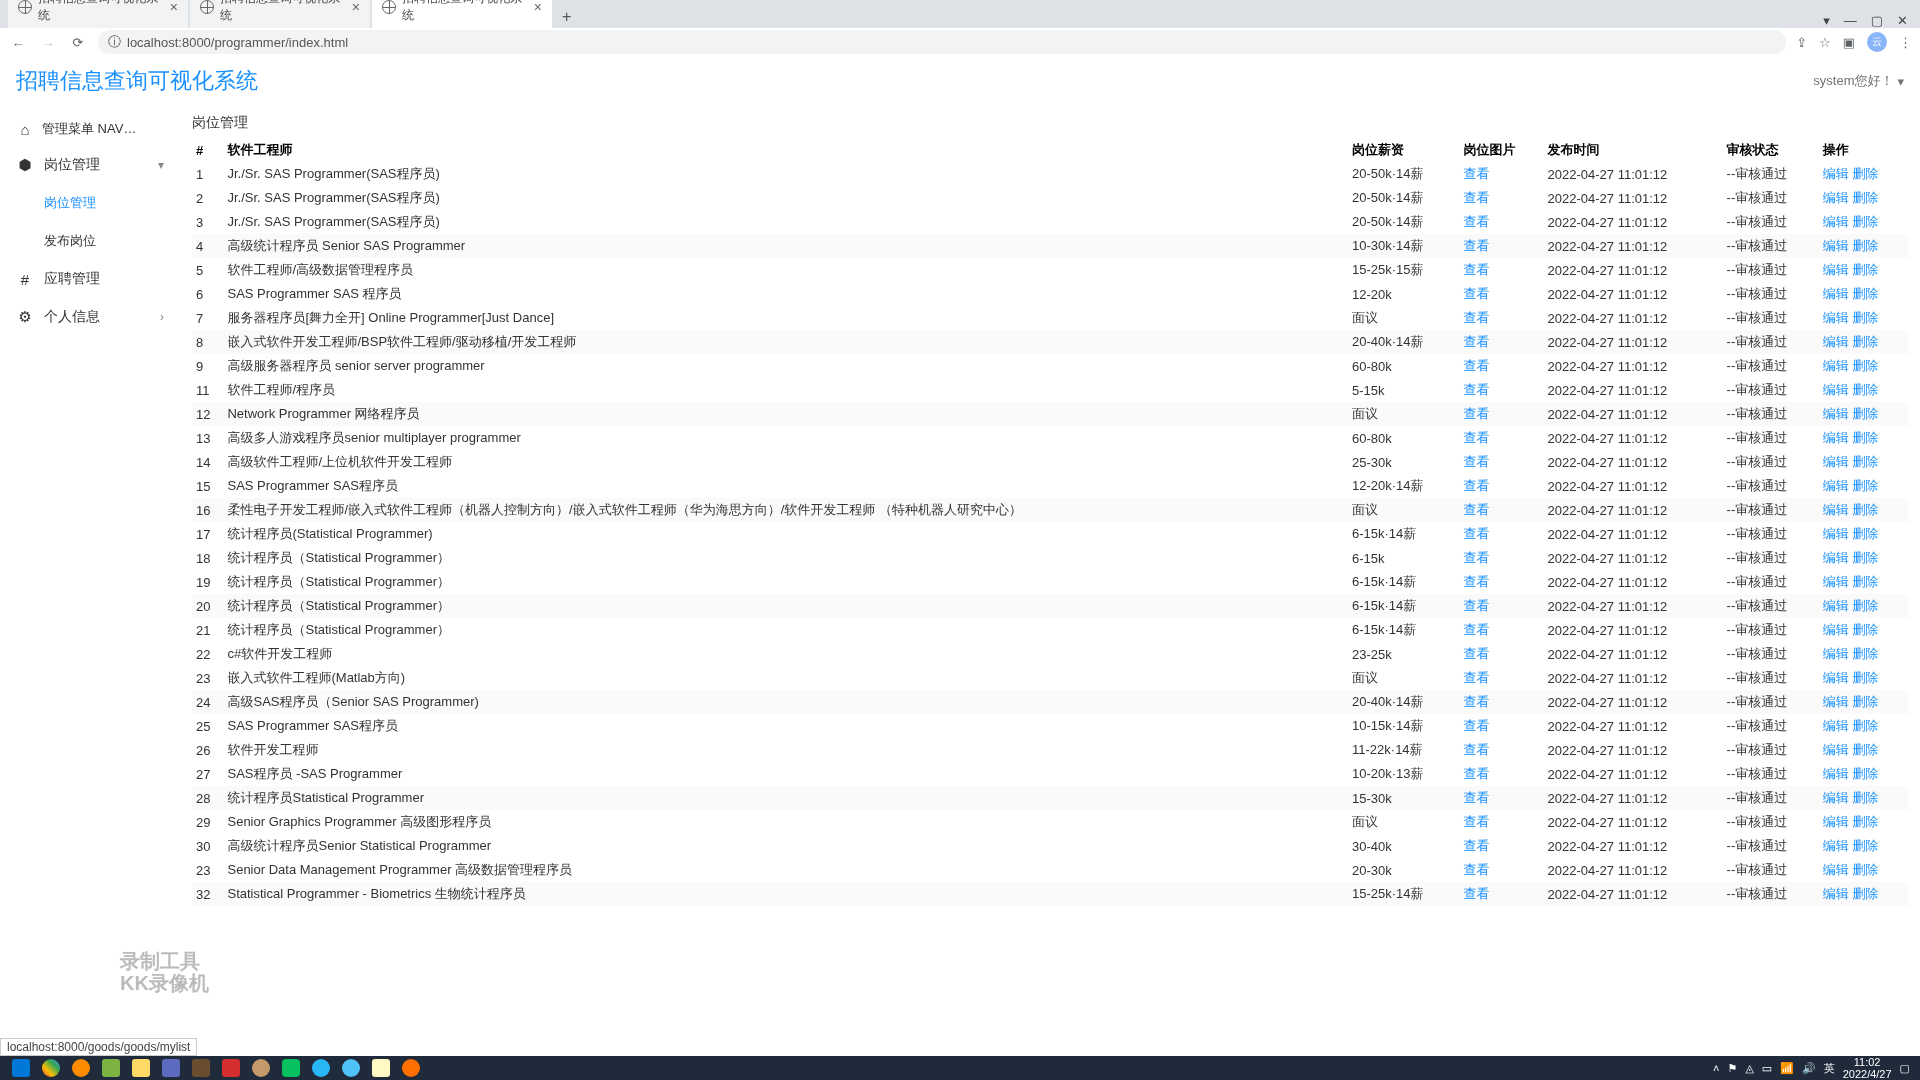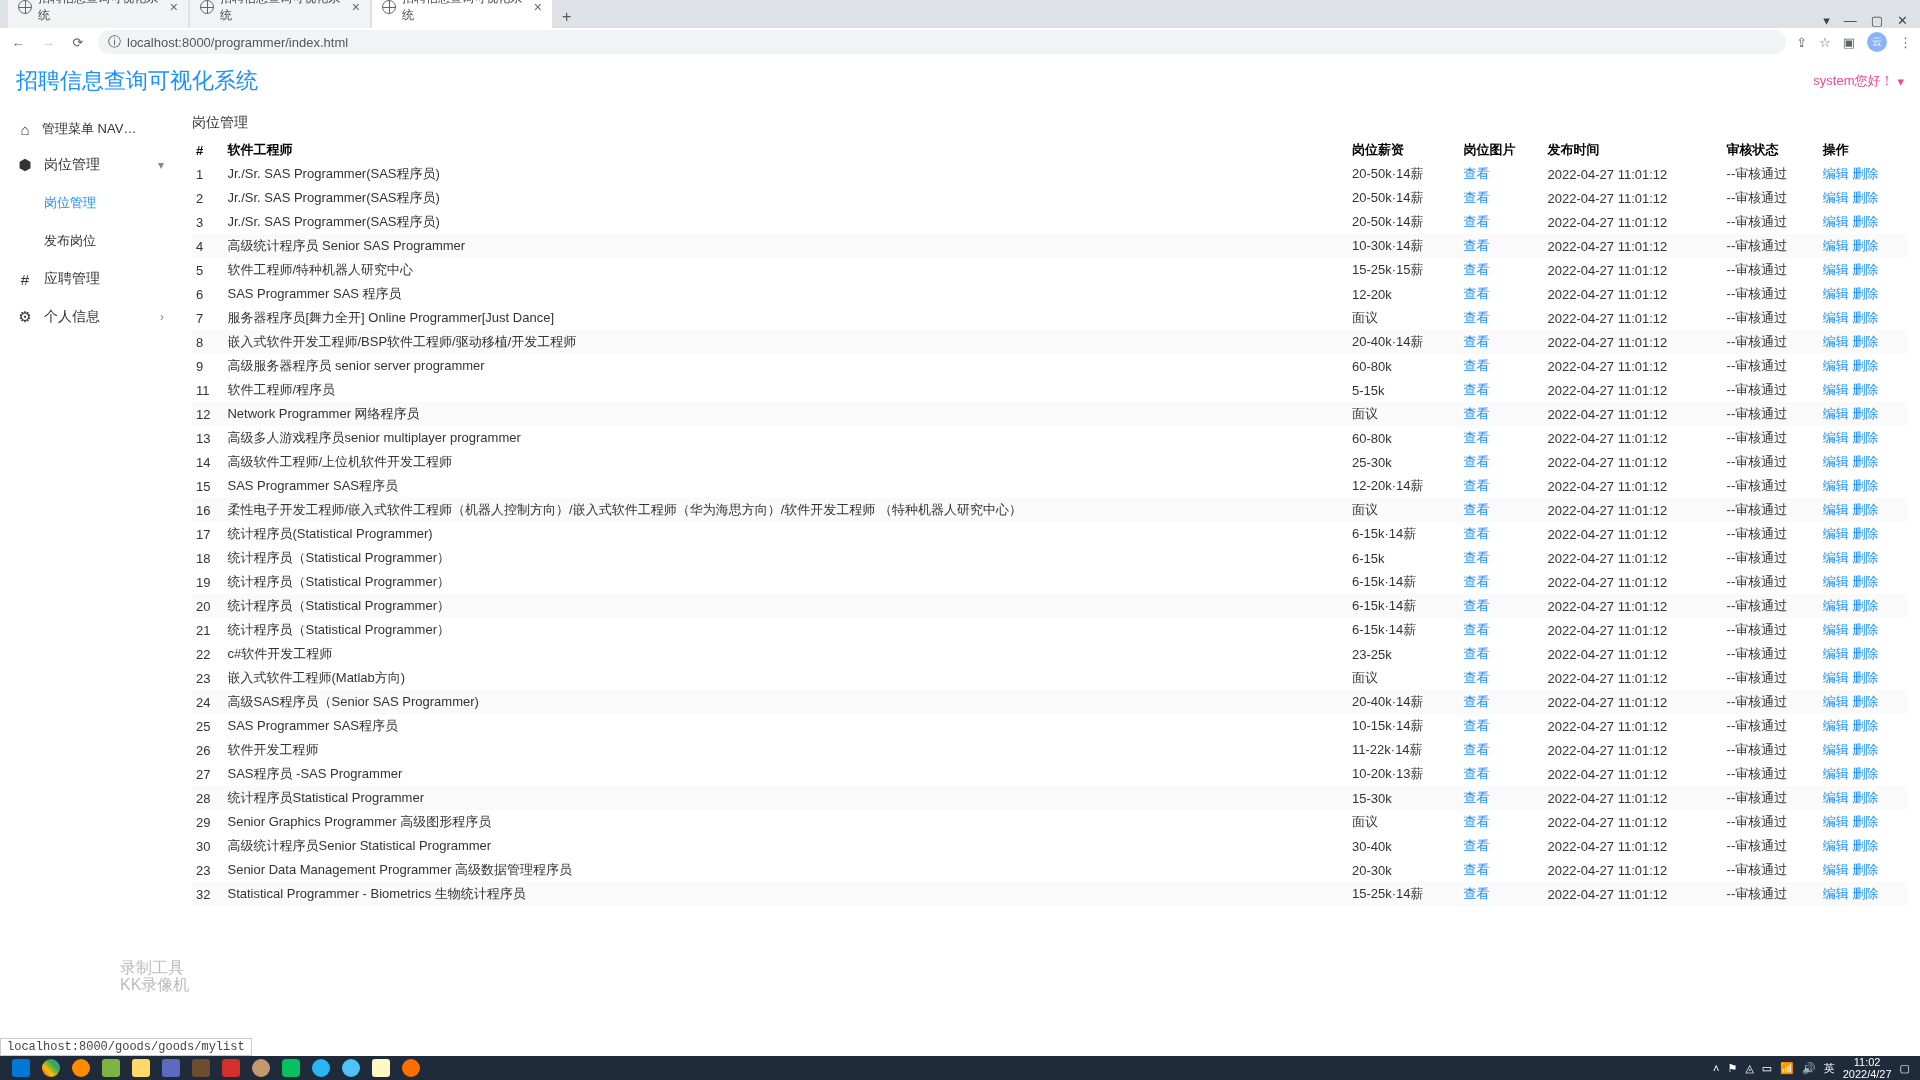--- a/index.html
+++ b/index.html
@@ -14,39 +14,39 @@
 .tab .close { color: #666; font-size: 14px; }
 .newtab { padding: 2px 8px; font-size: 16px; color: #555; cursor: pointer; }
 .win-controls { margin-left: auto; display: flex; gap: 14px; padding: 0 12px; color: #444; }
 .addr-row { display: flex; align-items: center; height: 28px; background: #fff; padding: 0 8px; gap: 10px; }
 .nav-btn { width: 20px; text-align: center; color: #5f6368; cursor: pointer; }
 .addr-bar { flex: 1; display: flex; align-items: center; gap: 6px; background: #f1f3f4; border-radius: 14px; padding: 3px 10px; font-size: 13px; color: #555; }
 .addr-icons { display: flex; gap: 12px; color: #5f6368; align-items: center; }
 .avatar { width: 20px; height: 20px; border-radius: 50%; background: #8ab4f8; color: #fff; display: flex; align-items: center; justify-content: center; font-size: 10px; }
 .app-header { display: flex; align-items: center; justify-content: space-between; padding: 10px 16px; }
 .app-title { color: #1890ff; font-size: 22px; font-weight: 500; }
-.user-greet { display: flex; align-items: center; gap: 4px; font-size: 13px; color: #ec4899; cursor: pointer; }
+.user-greet { display: flex; align-items: center; gap: 4px; font-size: 13px; color: #737373; cursor: pointer; }
 .layout { display: flex; height: calc(100vh - 56px - 48px - 24px); }
 .sidebar { width: 180px; padding: 6px 10px; }
 .nav-head { display: flex; align-items: center; gap: 8px; padding: 8px 6px; font-size: 13px; color: #333; }
 .nav-item { display: flex; align-items: center; gap: 10px; padding: 10px 6px; font-size: 14px; color: #333; cursor: pointer; }
 .nav-item.sub { padding-left: 34px; font-size: 13px; }
 .nav-item.sub.active { color: #1890ff; }
 .chev { margin-left: auto; color: #888; font-size: 12px; }
 .icon { width: 18px; height: 18px; display: inline-flex; align-items: center; justify-content: center; font-size: 15px; }
 .main { flex: 1; padding: 8px 12px; overflow: hidden; }
 .page-head { font-size: 14px; margin-bottom: 6px; }
 .table-wrap { overflow-x: auto; }
 table { border-collapse: collapse; width: 100%; font-size: 13px; }
 th, td { text-align: left; padding: 3px 4px; white-space: nowrap; }
 th { color: #000; font-weight: 600; }
 .link { color: #1890ff; cursor: pointer; }
 .zebra { background: #fafafa; }
-.status-bar { position: fixed; bottom: 24px; left: 0; background: #fff; border: 1px solid #ccc; font-size: 12px; padding: 1px 6px; color: #444; font-family: Liberation Mono, monospace; }
-.watermark { position: fixed; left: 120px; bottom: 86px; color: rgba(120,120,120,.5); font-size: 16px; font-weight: 400; pointer-events: none; line-height: 1.1; }
+.status-bar { position: fixed; bottom: 24px; left: 0; background: #fff; border: 1px solid #ccc; font-size: 12px; padding: 1px 6px; color: #444; }
+.watermark { position: fixed; left: 120px; bottom: 86px; color: rgba(120,120,120,.5); font-size: 20px; font-weight: 700; pointer-events: none; line-height: 1.1; }
 .taskbar { position: fixed; bottom: 0; left: 0; right: 0; height: 24px; background: #1f2a3a; display: flex; align-items: center; padding: 0 6px; color: #fff; font-size: 11px; }
 .task-app { width: 30px; height: 24px; display: flex; align-items: center; justify-content: center; cursor: pointer; }
 .task-app .sq { width: 18px; height: 18px; border-radius: 3px; }
 .tray { margin-left: auto; display: flex; align-items: center; gap: 8px; padding-right: 4px; }
 .clock { text-align: center; line-height: 1.1; }
 </style>
 </head>
 <body>
 
 <div class="browser-chrome">
@@ -176,21 +176,21 @@
               <td>4</td>
               <td>高级统计程序员 Senior SAS Programmer</td>
               <td>10-30k·14薪</td>
               <td><span class="link">查看</span></td>
               <td>2022-04-27 11:01:12</td>
               <td>--审核通过</td>
               <td><span class="link">编辑</span> <span class="link">删除</span></td>
             </tr>
             <tr>
               <td>5</td>
-              <td>软件工程师/特种机器人研究中心</td>
+              <td>软件工程师/高级数据管理程序员</td>
               <td>15-25k·15薪</td>
               <td><span class="link">查看</span></td>
               <td>2022-04-27 11:01:12</td>
               <td>--审核通过</td>
               <td><span class="link">编辑</span> <span class="link">删除</span></td>
             </tr>
             <tr>
               <td>6</td>
               <td>SAS Programmer SAS 程序员</td>
               <td>12-20k</td>

